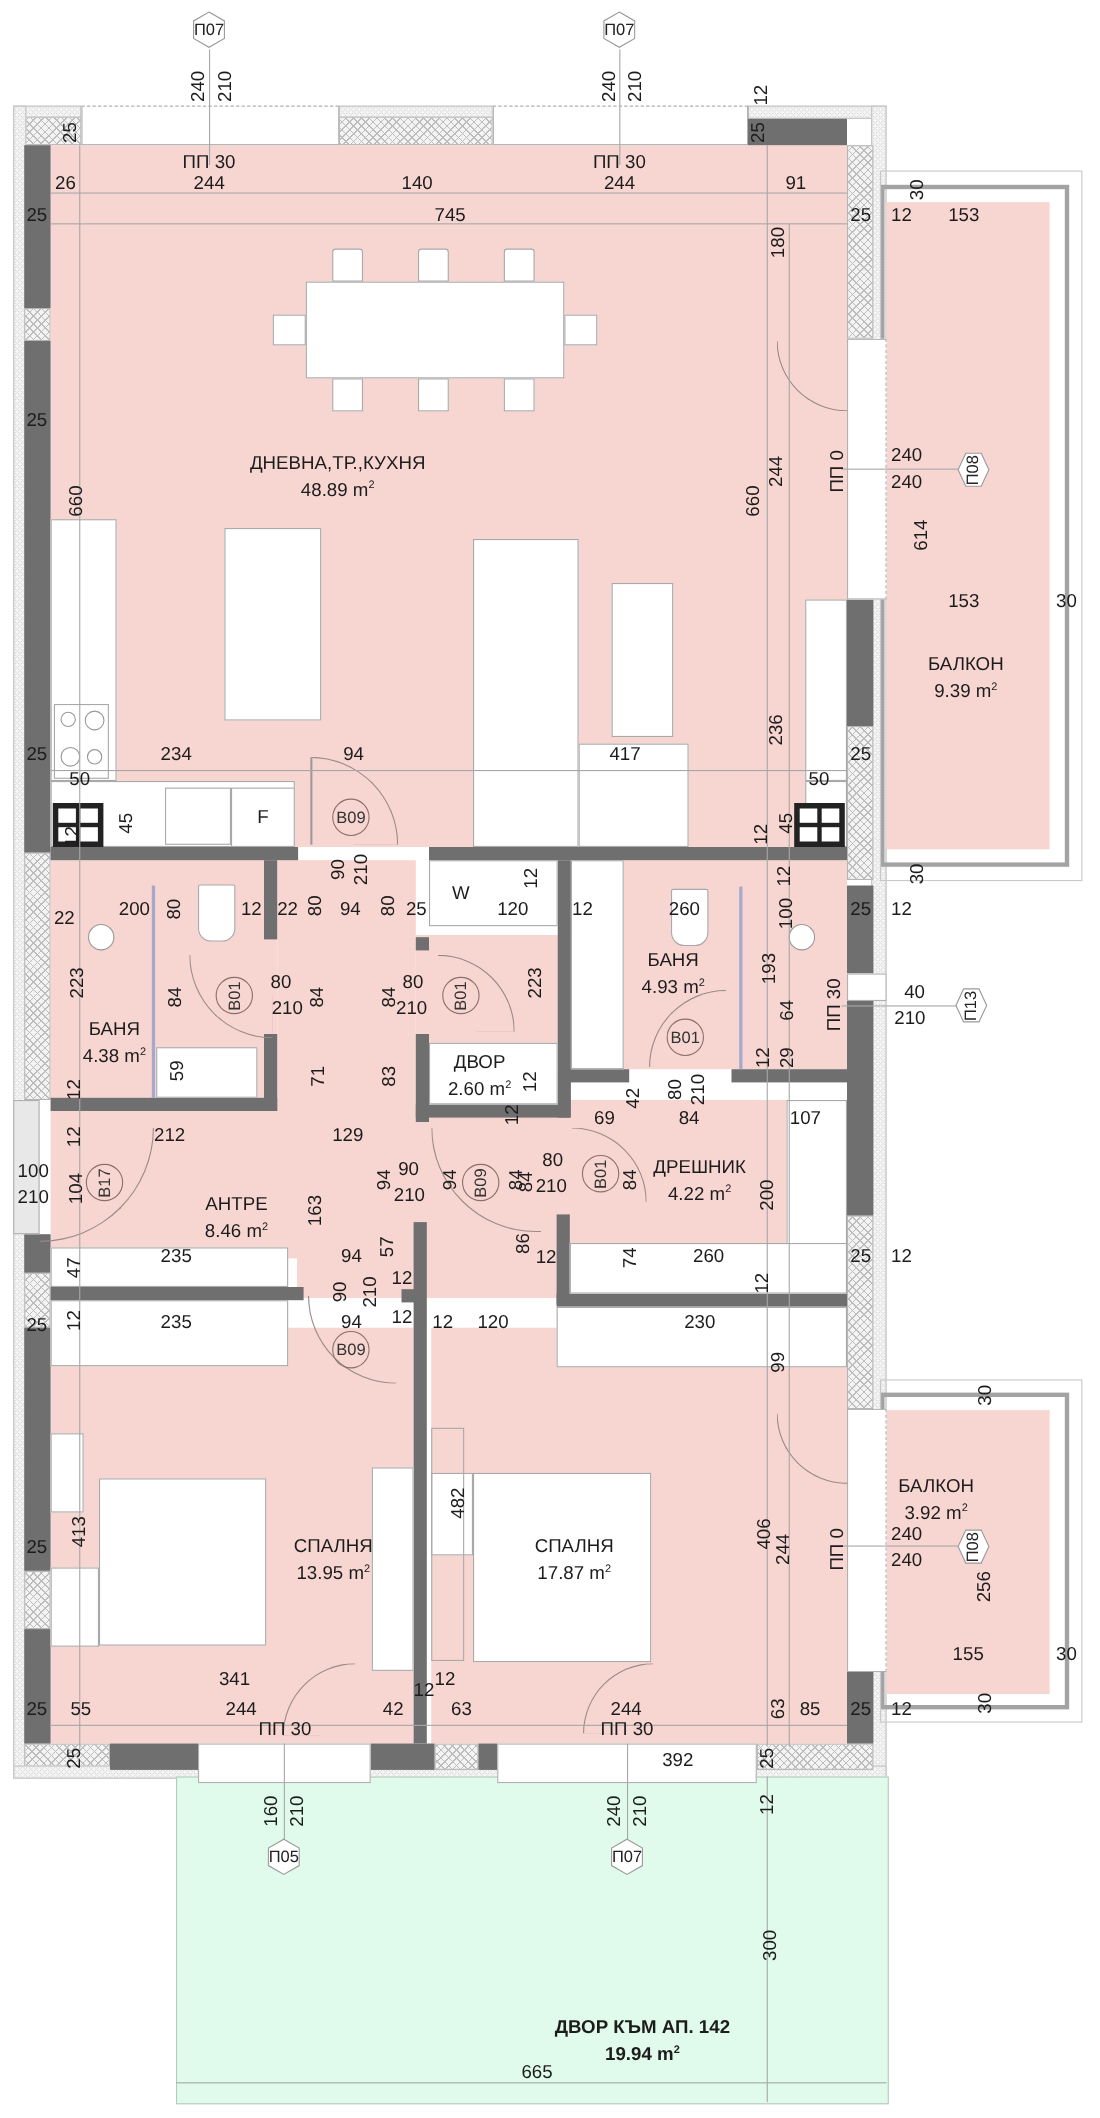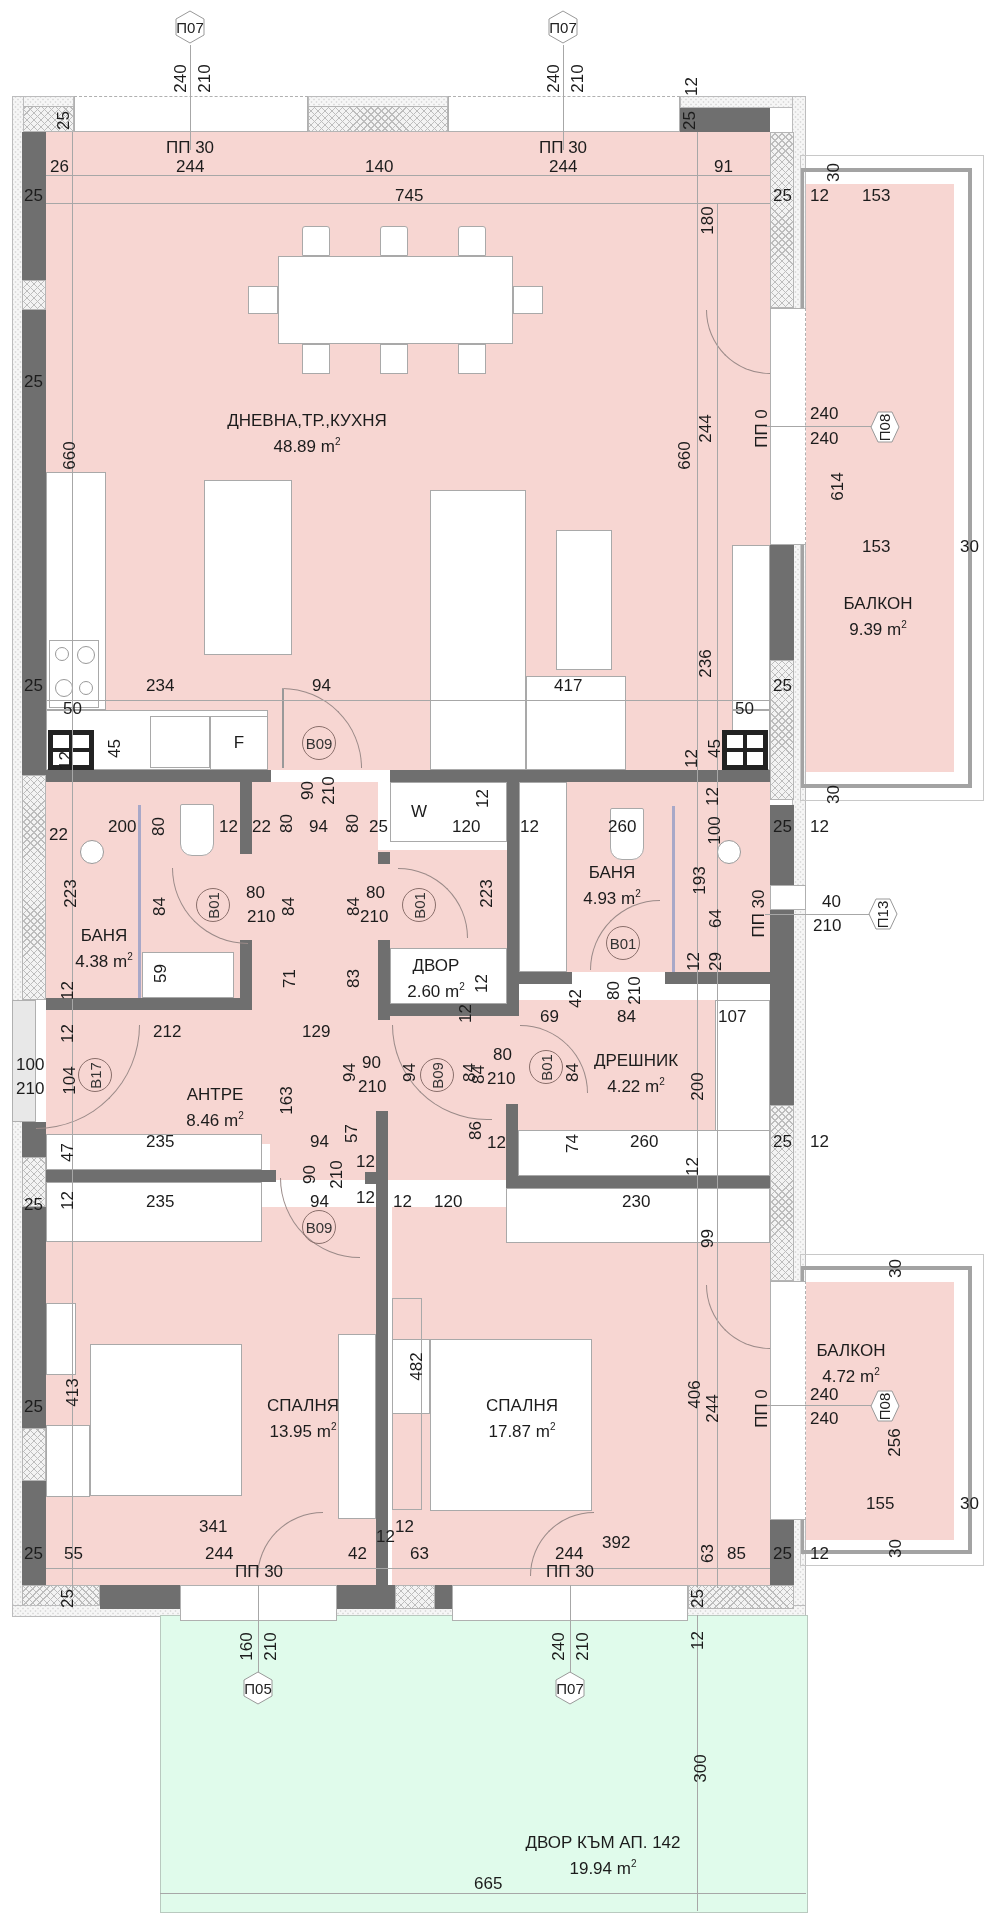--- a/index.html
+++ b/index.html
@@ -237,23 +237,23 @@
 <div class="label" style="left:303px;top:1395px;">
   <div>СПАЛНЯ</div>
   <div class="area"><span>13.95</span> <span>m</span><sup>2</sup></div>
 </div>
 <div class="label" style="left:522px;top:1395px;">
   <div>СПАЛНЯ</div>
   <div class="area"><span>17.87</span> <span>m</span><sup>2</sup></div>
 </div>
 <div class="label" style="left:851px;top:1340px;">
   <div>БАЛКОН</div>
-  <div class="area"><span>4.72</span> <span>m</span><sup>2</sup></div>
-</div>
-<div class="label" style="left:603px;top:1832px;">
+  <div class="area"><span>3.92</span> <span>m</span><sup>2</sup></div>
+</div>
+<div class="label" style="left:584px;top:1832px;font-weight:bold;">
   <div>ДВОР КЪМ АП. 142</div>
   <div class="area"><span>19.94</span> <span>m</span><sup>2</sup></div>
 </div>
 
 <div class="dline" style="left:190px;top:45px;width:1px;height:105px;"></div>
 <div class="tag" style="left:175px;top:10px;">
   <svg width="30" height="34">
       <polygon points="15,1 29,9 29,25 15,33 1,25 1,9" fill="#fff" stroke="#999"></polygon>
     </svg>
   <span>П07</span>
@@ -455,21 +455,21 @@
 <div class="vdim" style="left:151px;top:965px;">59</div>
 <div class="vdim" style="left:280px;top:970px;">71</div>
 <div class="vdim" style="left:344px;top:970px;">83</div>
 <div class="vdim" style="left:472px;top:975px;">12</div>
 <div class="vdim" style="left:456px;top:1005px;">12</div>
 <div class="dim" style="left:540px;top:1008px;">69</div>
 <div class="vdim" style="left:566px;top:990px;">42</div>
 <div class="dim" style="left:617px;top:1008px;">84</div>
 <div class="dim" style="left:718px;top:1008px;">107</div>
 
-<div class="dim" style="left:153px;top:1023px;">212</div>
+<div class="dim" style="left:140px;top:1023px;">212</div>
 <div class="dim" style="left:302px;top:1023px;">129</div>
 <div class="vdim" style="left:272px;top:1092px;">163</div>
 <div class="vdim" style="left:340px;top:1064px;">94</div>
 <div class="vdim" style="left:400px;top:1064px;">94</div>
 <div class="vdim" style="left:460px;top:1064px;">84</div>
 <div class="vdim" style="left:563px;top:1064px;">84</div>
 <div class="vdim" style="left:683px;top:1078px;">200</div>
 <div class="dim" style="left:146px;top:1133px;">235</div>
 <div class="dim" style="left:310px;top:1133px;">94</div>
 <div class="vdim" style="left:342px;top:1125px;">57</div>
@@ -486,21 +486,21 @@
 <div class="dim" style="left:356px;top:1189px;">12</div>
 <div class="dim" style="left:393px;top:1193px;">12</div>
 <div class="dim" style="left:434px;top:1193px;">120</div>
 <div class="dim" style="left:622px;top:1193px;">230</div>
 <div class="vdim" style="left:698px;top:1230px;">99</div>
 
 <div class="vdim" style="left:402px;top:1358px;">482</div>
 <div class="dim" style="left:199px;top:1518px;">341</div>
 <div class="dim" style="left:376px;top:1528px;">12</div>
 <div class="dim" style="left:395px;top:1518px;">12</div>
-<div class="dim" style="left:602px;top:1534px;">392</div>
+<div class="dim" style="left:602px;top:1591px;">392</div>
 <div class="dim" style="left:64px;top:1545px;">55</div>
 <div class="dim" style="left:205px;top:1545px;">244</div>
 <div class="dim" style="left:348px;top:1545px;">42</div>
 <div class="dim" style="left:410px;top:1545px;">63</div>
 <div class="dim" style="left:555px;top:1545px;">244</div>
 <div class="vdim" style="left:698px;top:1545px;">63</div>
 <div class="dim" style="left:727px;top:1545px;">85</div>
 <div class="dim" style="left:773px;top:1545px;">25</div>
 <div class="dim" style="left:810px;top:1545px;">12</div>
 <div class="vdim" style="left:680px;top:1386px;">406</div>

